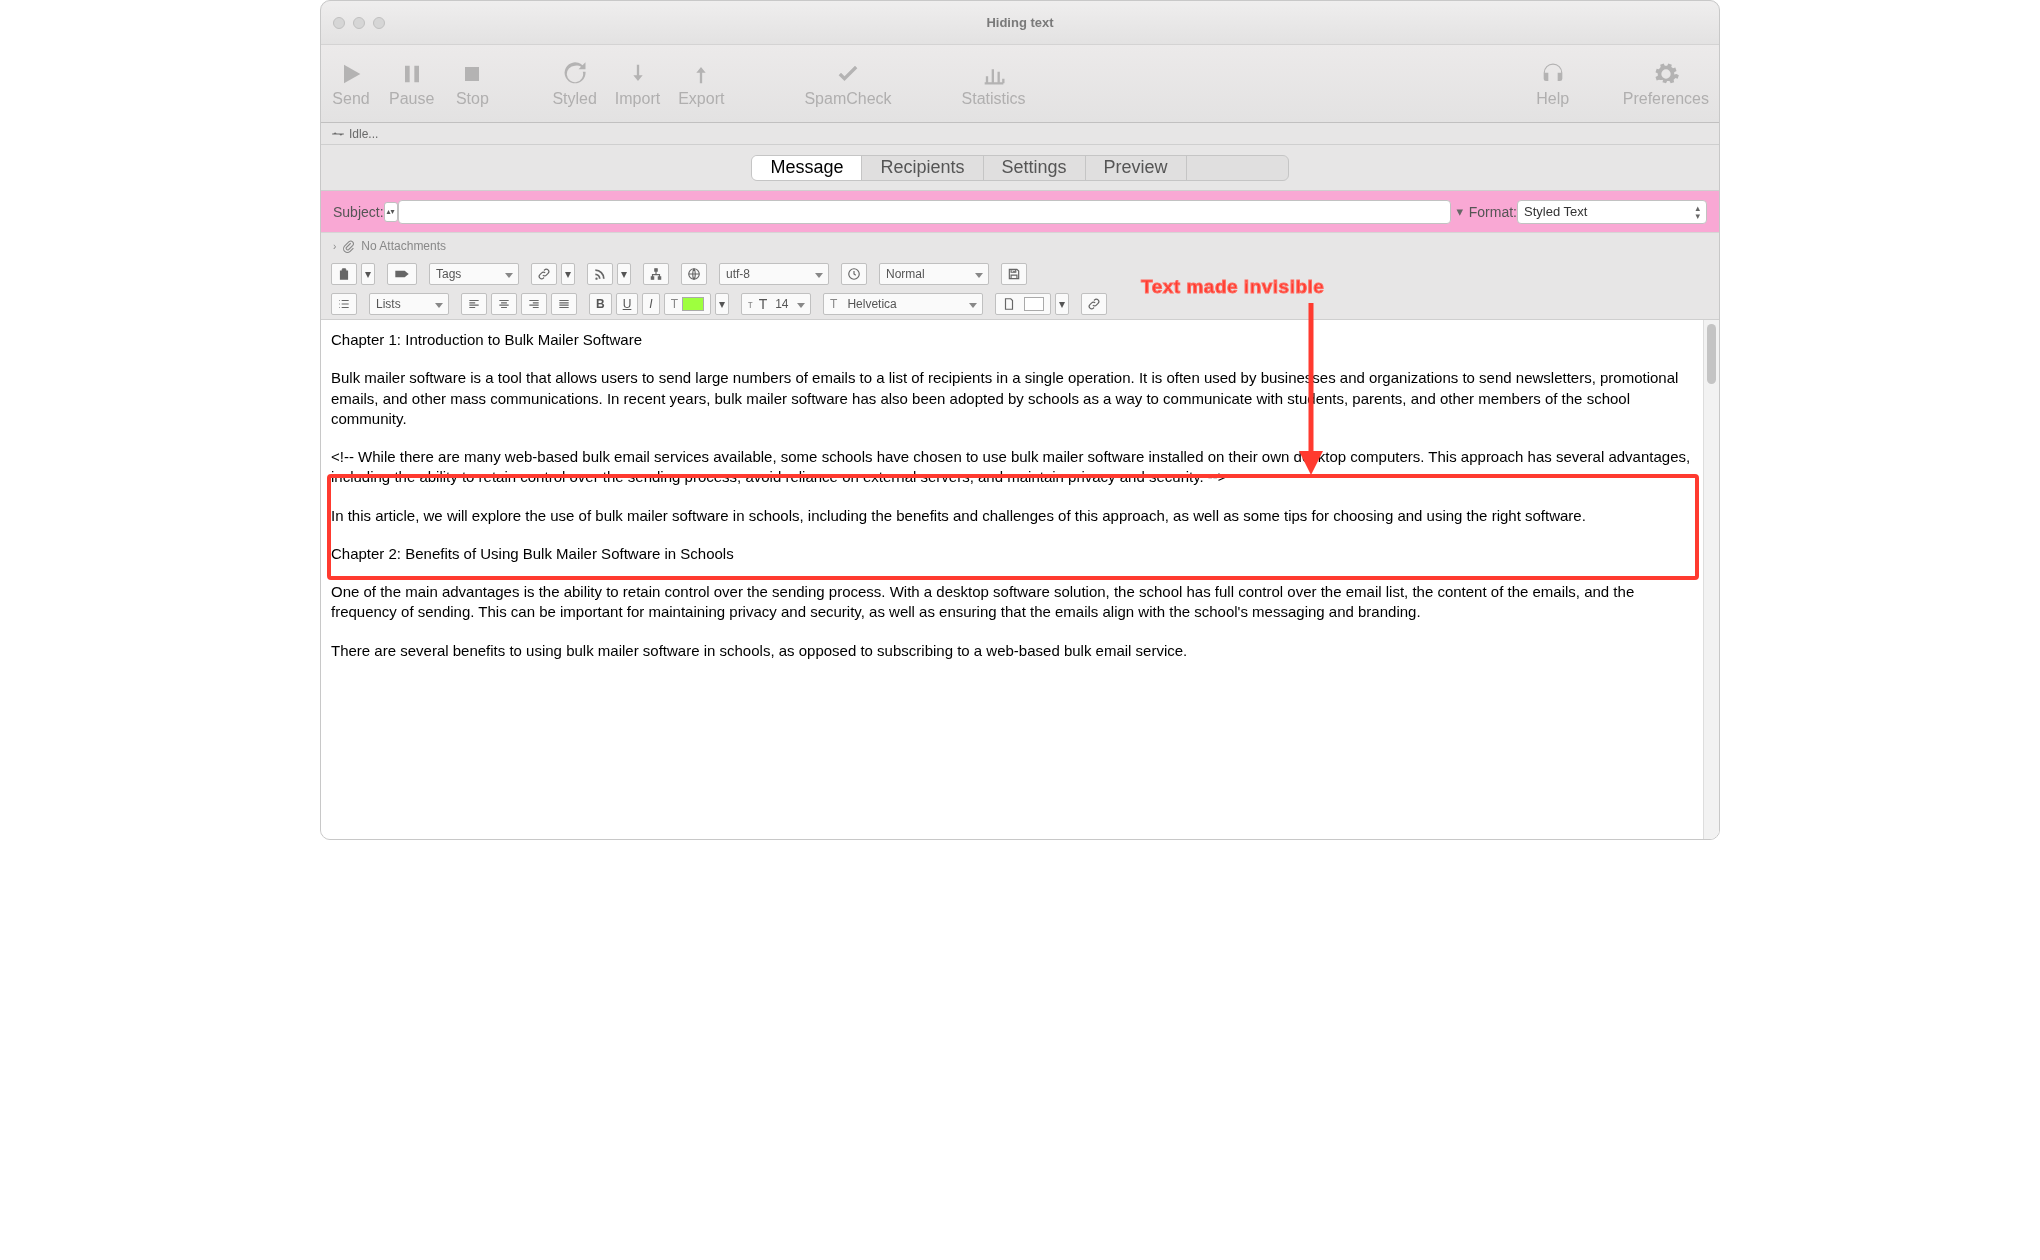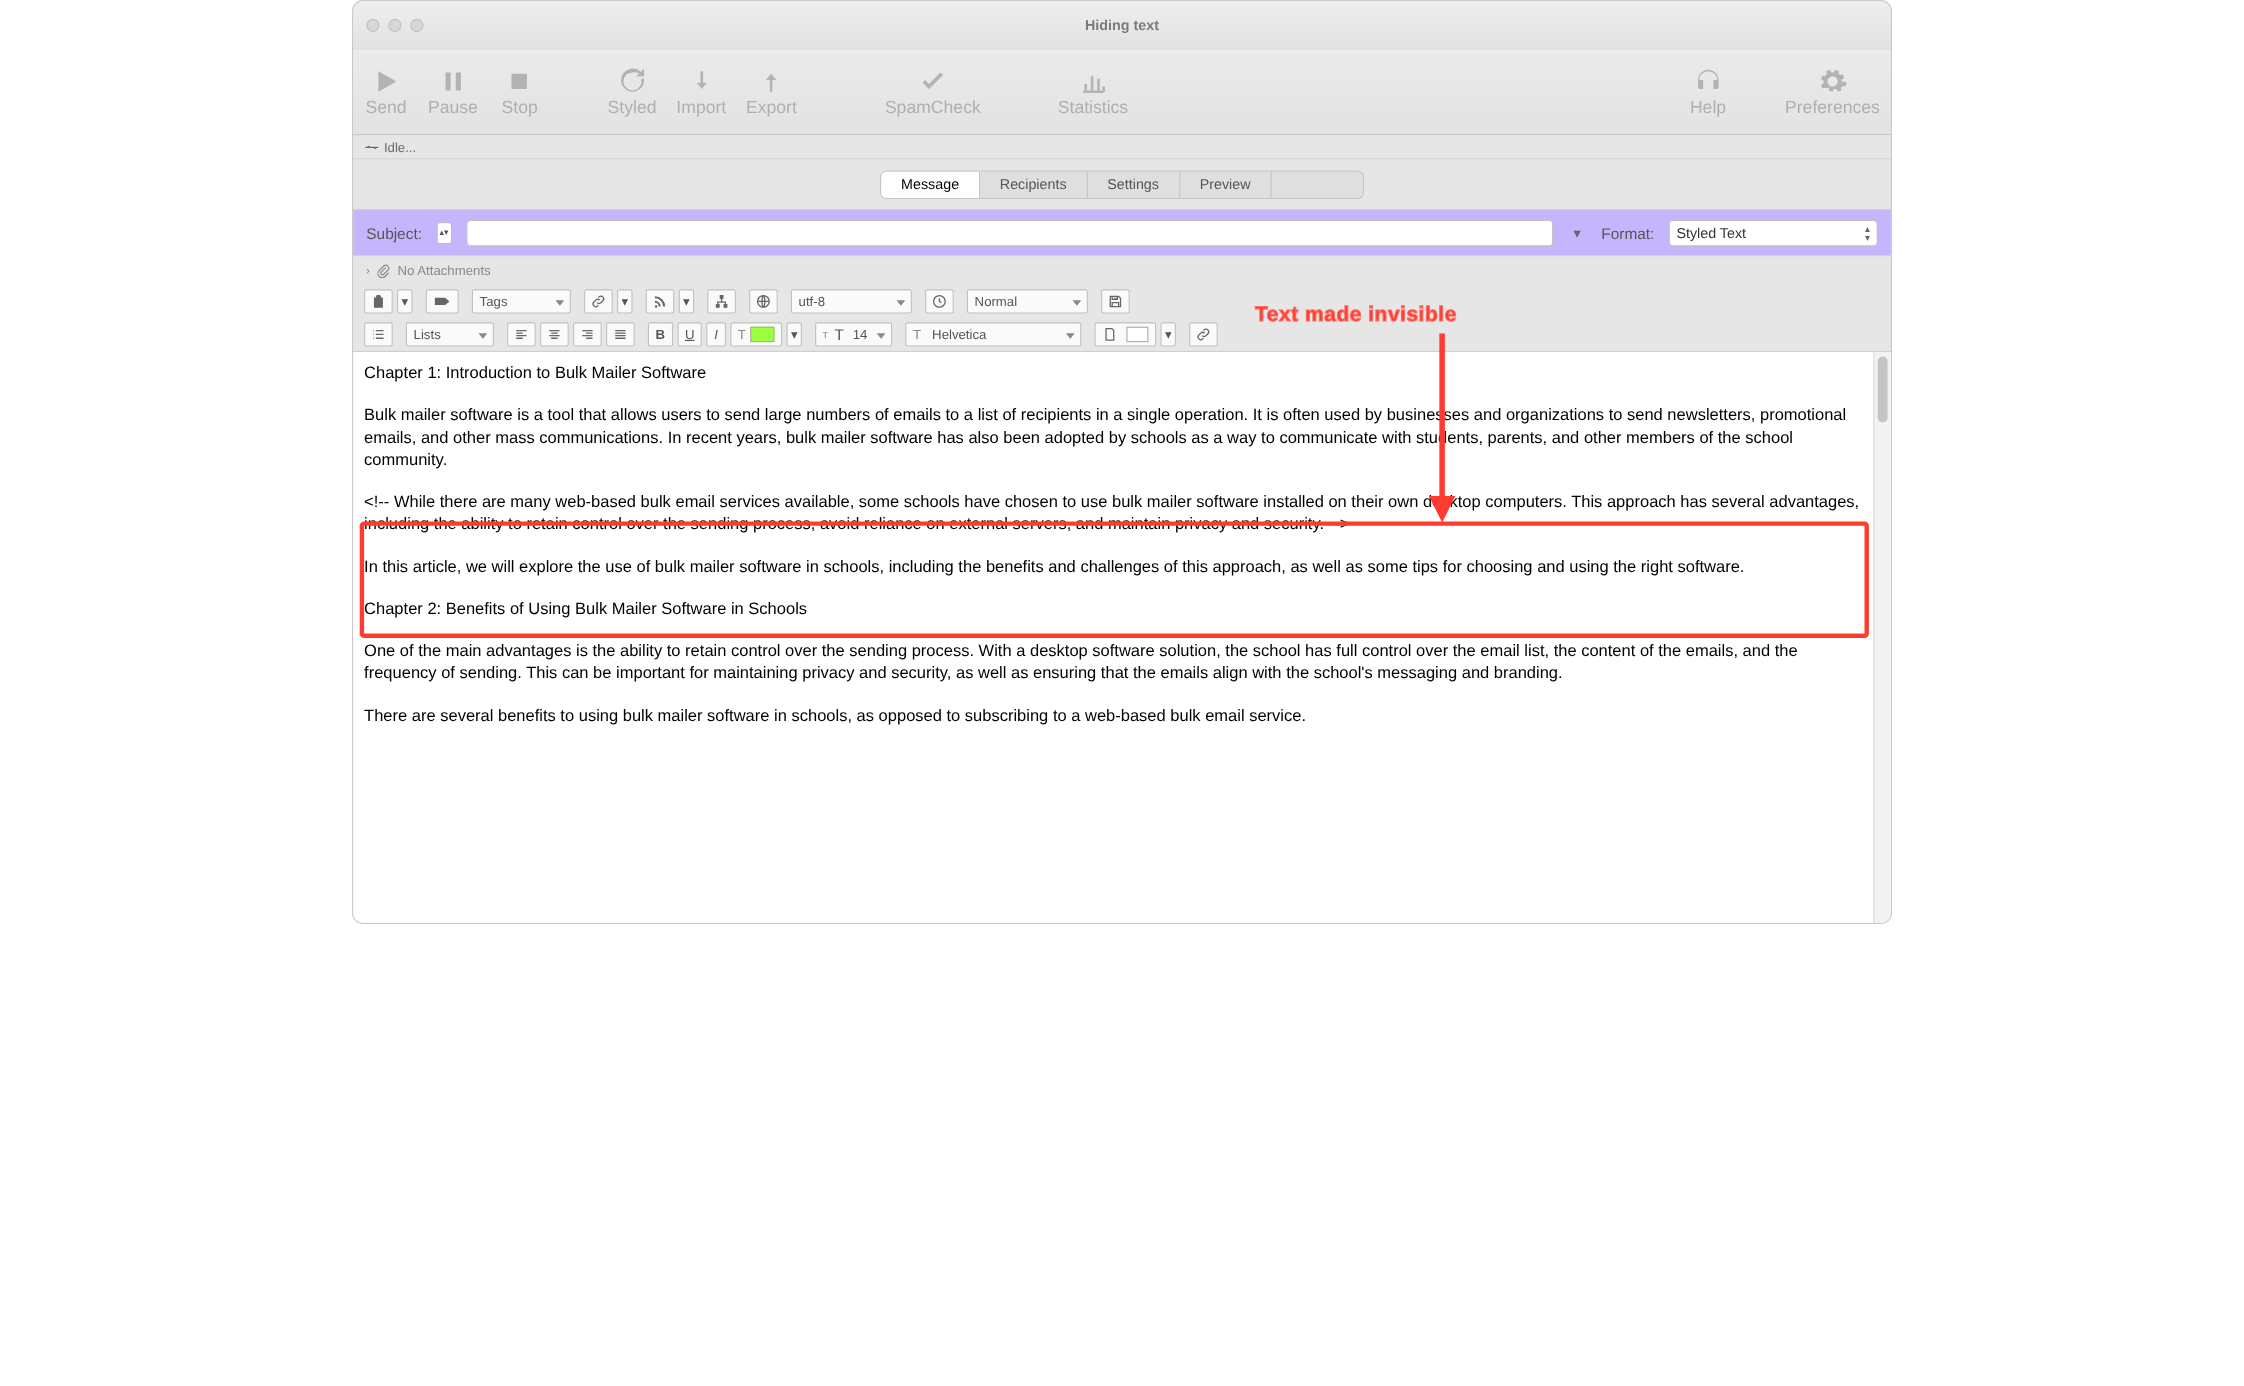--- a/index.html
+++ b/index.html
@@ -71,30 +71,30 @@
   
   .segment-row {
     height: 46px; background: #e7e6e6; display: flex; justify-content: center; align-items: center;
     border-bottom: 1px solid #cfcfcf;
   }
   .segmented {
     display: flex; background: #e0dfdf; border: 1px solid #c5c5c5; border-radius: 6px;
     overflow: hidden; height: 26px;
   }
   .segmented > div {
-    padding: 0 18px; display: flex; align-items: center; font-size: 13px; color: #555;
+    padding: 0 18px; display: flex; align-items: center; font-size: 18px; color: #555;
     border-right: 1px solid #c5c5c5; cursor: pointer;
   }
   .segmented > div:last-child { border-right: none; margin-top: 40px; }
   .segmented > .active { background: #fff; color: #000; }
 
   
   .subject-row {
-    height: 42px; background: #c4b5fd; display: flex; align-items: center;
-    padding: 0 12px; gap: 13px; border-bottom: 1px solid #d6d5d5;
+    height: 42px; background: #f9a8d4; display: flex; align-items: center;
+    padding: 0 12px; gap: 0; border-bottom: 1px solid #d6d5d5;
   }
   .subject-row label { font-size: 14px; color: #555; }
   .stepper, .dropdown-arrow {
     width: 14px; height: 20px; border: 1px solid #c0c0c0; border-radius: 3px;
     background: #fff; display: inline-flex; flex-direction: column; justify-content: center; align-items: center;
     font-size: 8px; line-height: 7px; color: #555;
   }
   .subject-input {
     flex: 1; height: 24px; border: 1px solid #c2c2c2; border-radius: 4px; padding: 0 6px;
     background: #fff; font-size: 13px;

